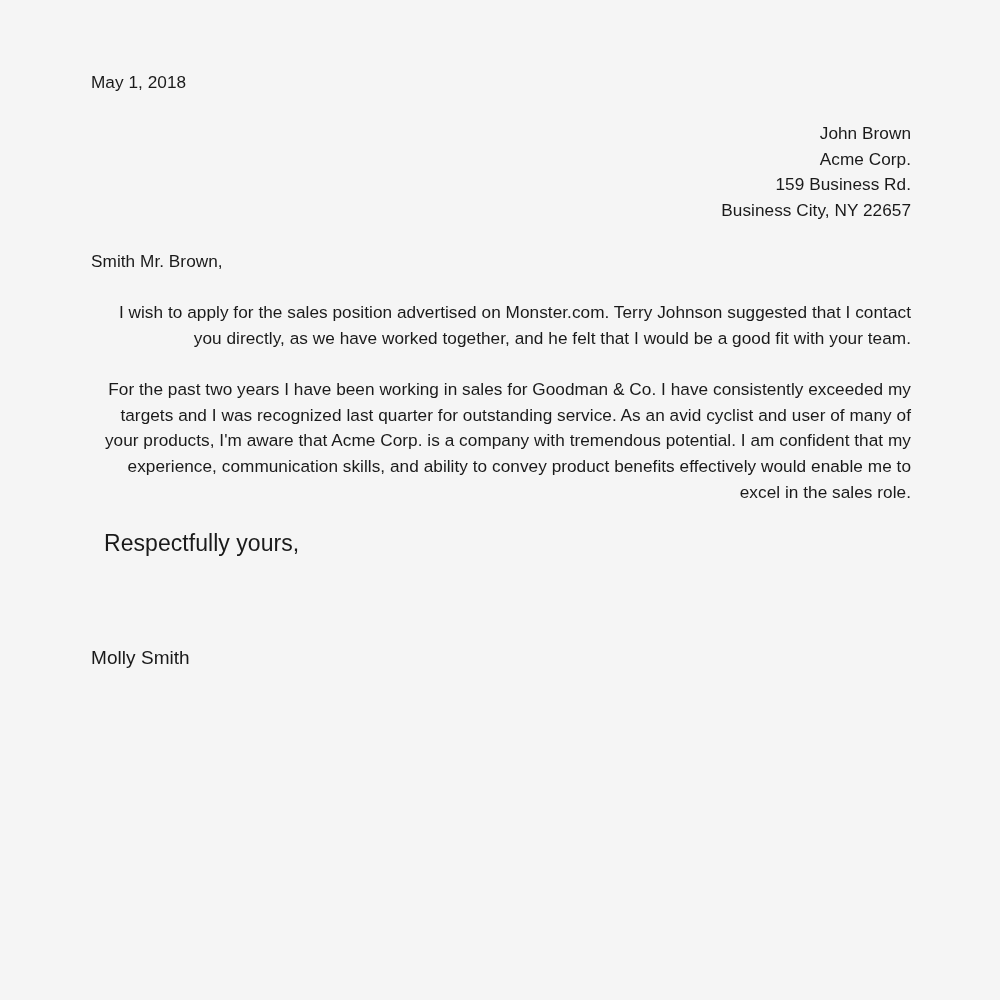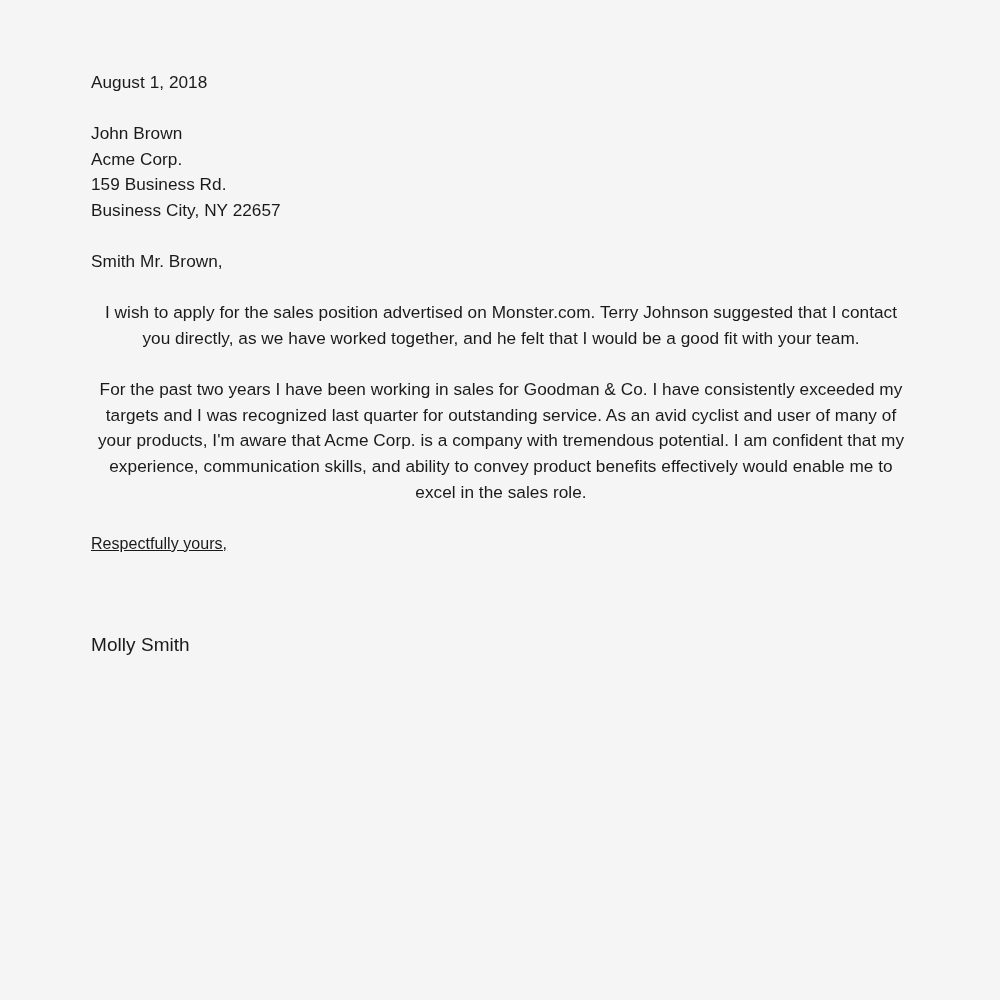--- a/index.html
+++ b/index.html
@@ -33,70 +33,70 @@
   }
 
   .date-line {
     font-size: 17.2px;
     line-height: 25.6px;
     margin: 0 0 25.6px 0;
   }
 
   .recipient-block {
     margin: 0 0 25.6px 0;
+    text-align: right;
   }
   .recipient-line {
     font-size: 17.2px;
     line-height: 25.6px;
     margin: 0;
     white-space: pre;
   }
 
   .salutation {
     font-size: 17.2px;
     line-height: 25.6px;
     margin: 0 0 25.6px 0;
   }
 
   .body-paragraph {
     font-size: 17.2px;
     line-height: 25.6px;
     margin: 0 0 25.6px 0;
-    text-align: center;
+    text-align: right;
   }
 
   .emphasis {
     font-weight: 600;
     color: #111111;
   }
 
   .closing {
-    font-size: 16px;
+    font-size: 23px;
     line-height: 25.6px;
-    margin: 0;
-    text-decoration: underline;
+    margin: 13px;
   }
 
   .signature-space {
     height: 76px;
   }
 
   .signature-name {
     font-size: 19px;
     line-height: 25.6px;
     margin: 0;
   }
 </style>
 </head>
 <body>
 
 <div class="letter-page">
   <div class="letter-body">
 
-    <p class="date-line">August 1, 2018</p>
+    <p class="date-line">May 1, 2018</p>
 
     <div class="recipient-block">
       <p class="recipient-line">John Brown</p>
       <p class="recipient-line">Acme Corp.</p>
       <p class="recipient-line">159 Business Rd.</p>
       <p class="recipient-line">Business City, NY 22657</p>
     </div>
 
     <p class="salutation">Smith Mr. Brown,</p>
 

